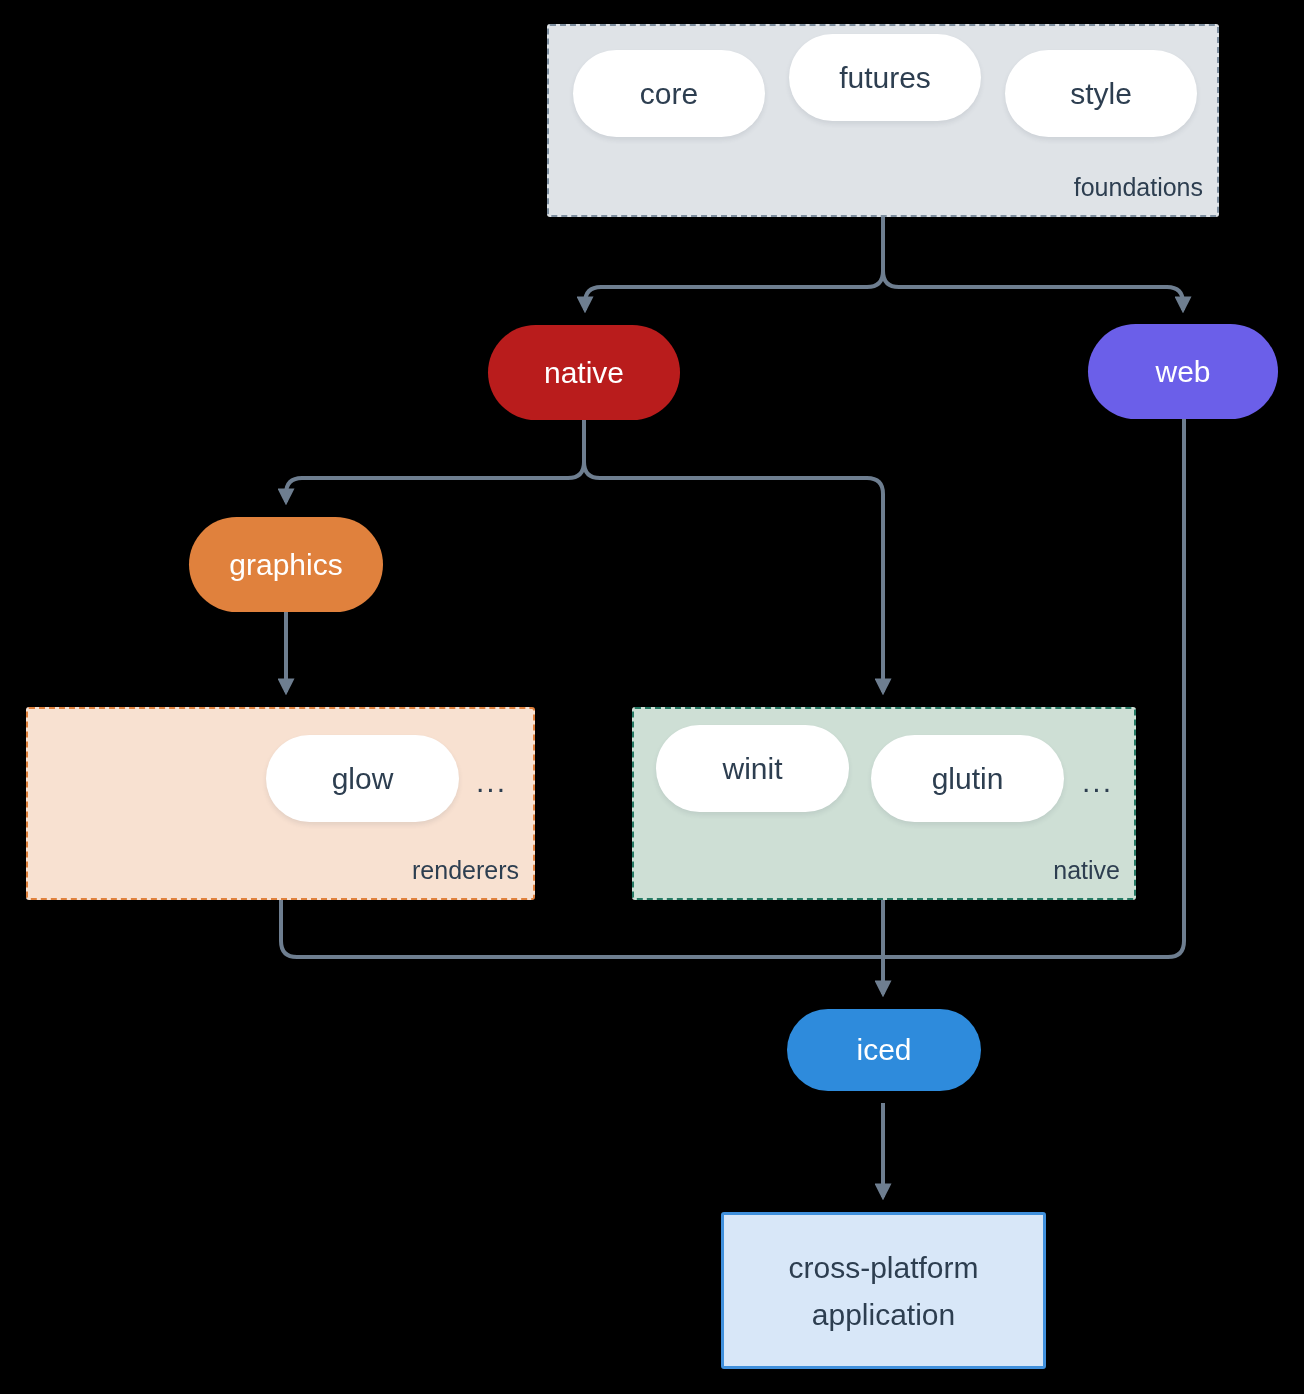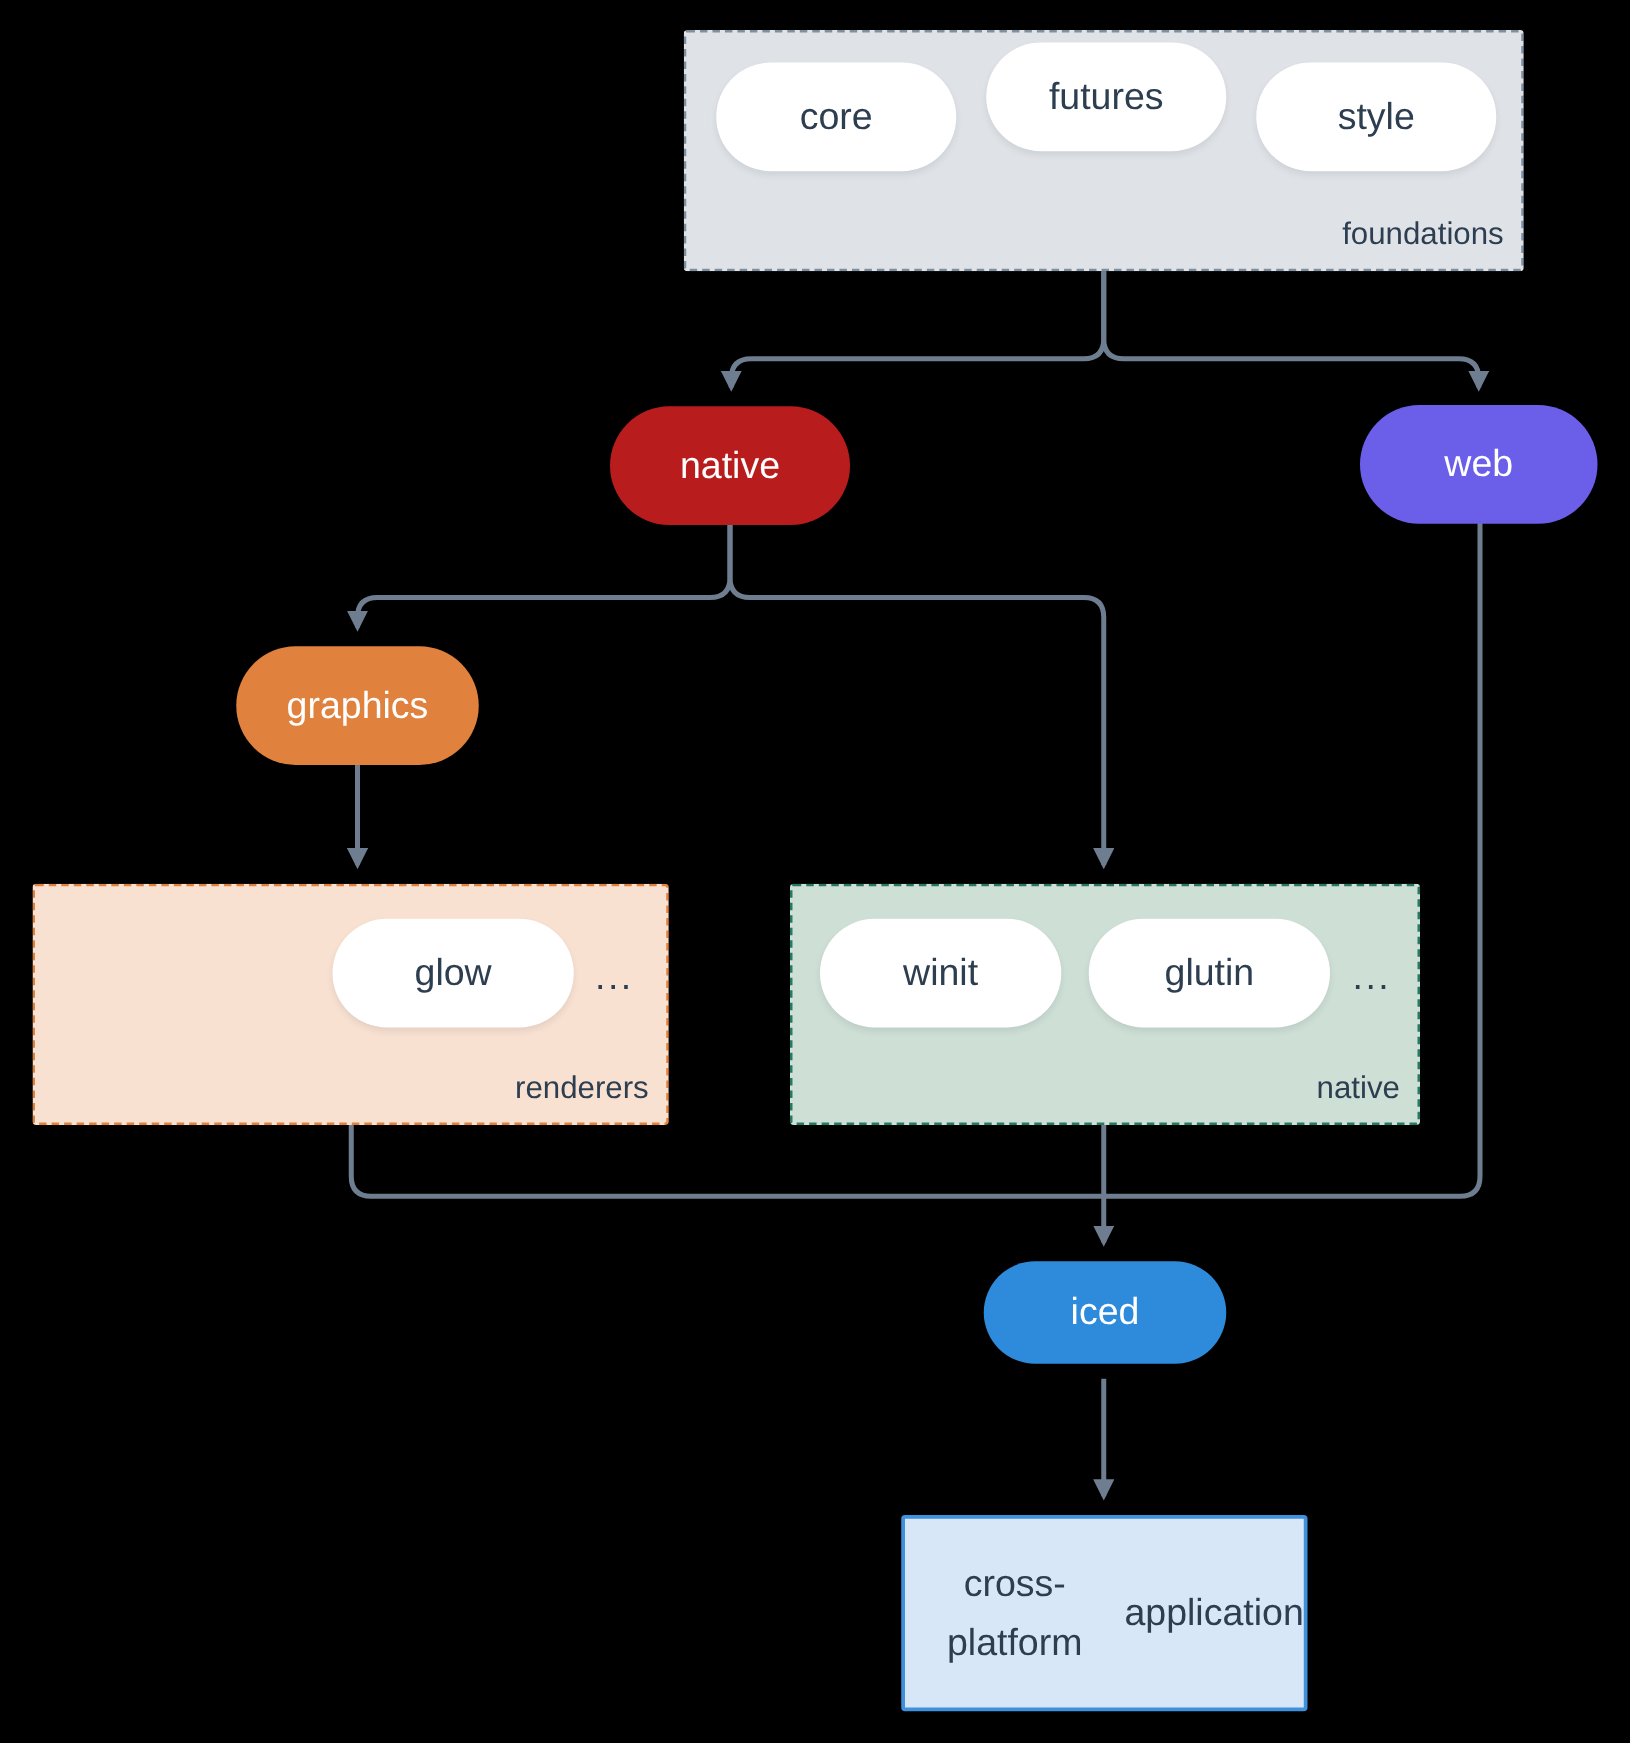--- a/index.html
+++ b/index.html
@@ -48,21 +48,21 @@
   }
   .node-native{left:488px;top:325px;width:192px;height:95px;background:#b91c1c;}
   .node-web{left:1088px;top:324px;width:190px;height:95px;background:#6b5fe9;}
   .node-graphics{left:189px;top:517px;width:194px;height:95px;background:#e0813d;}
   .node-iced{left:787px;top:1009px;width:194px;height:82px;background:#2e8bdc;}
   
   .app-box{
     position:absolute;left:721px;top:1212px;width:325px;height:157px;
     background:#d8e7f8;border:3px solid #4090dc;border-radius:3px;
     box-sizing:border-box;
-    display:flex;align-items:center;justify-content:center;
+    display:flex;flex-direction:column;align-items:center;justify-content:center;
     font-size:30px;line-height:47px;color:#2d3e50;text-align:center;
   }
 </style>
 </head>
 <body>
 
 <div id="stage">
 
   <svg class="wires" viewBox="0 0 1304 1394">
     <defs>
@@ -93,21 +93,21 @@
 
   <div class="node node-graphics">graphics</div>
 
   <div class="group group-renderers">
     <div class="pill" style="left:238px;top:26px;width:193px;">glow</div>
     <div class="ellipsis" style="left:448px;top:56px;">...</div>
     <div class="group-label">renderers</div>
   </div>
 
   <div class="group group-shells">
-    <div class="pill" style="left:22px;top:26px;width:193px;">winit</div>
+    <div class="pill" style="left:22px;top:16px;width:193px;">winit</div>
     <div class="pill" style="left:237px;top:26px;width:193px;">glutin</div>
     <div class="ellipsis" style="left:448px;top:56px;">...</div>
     <div class="group-label">native</div>
   </div>
 
   <div class="node node-iced">iced</div>
 
   <div class="app-box">
     <div>cross-platform</div>
     <div>application</div>

